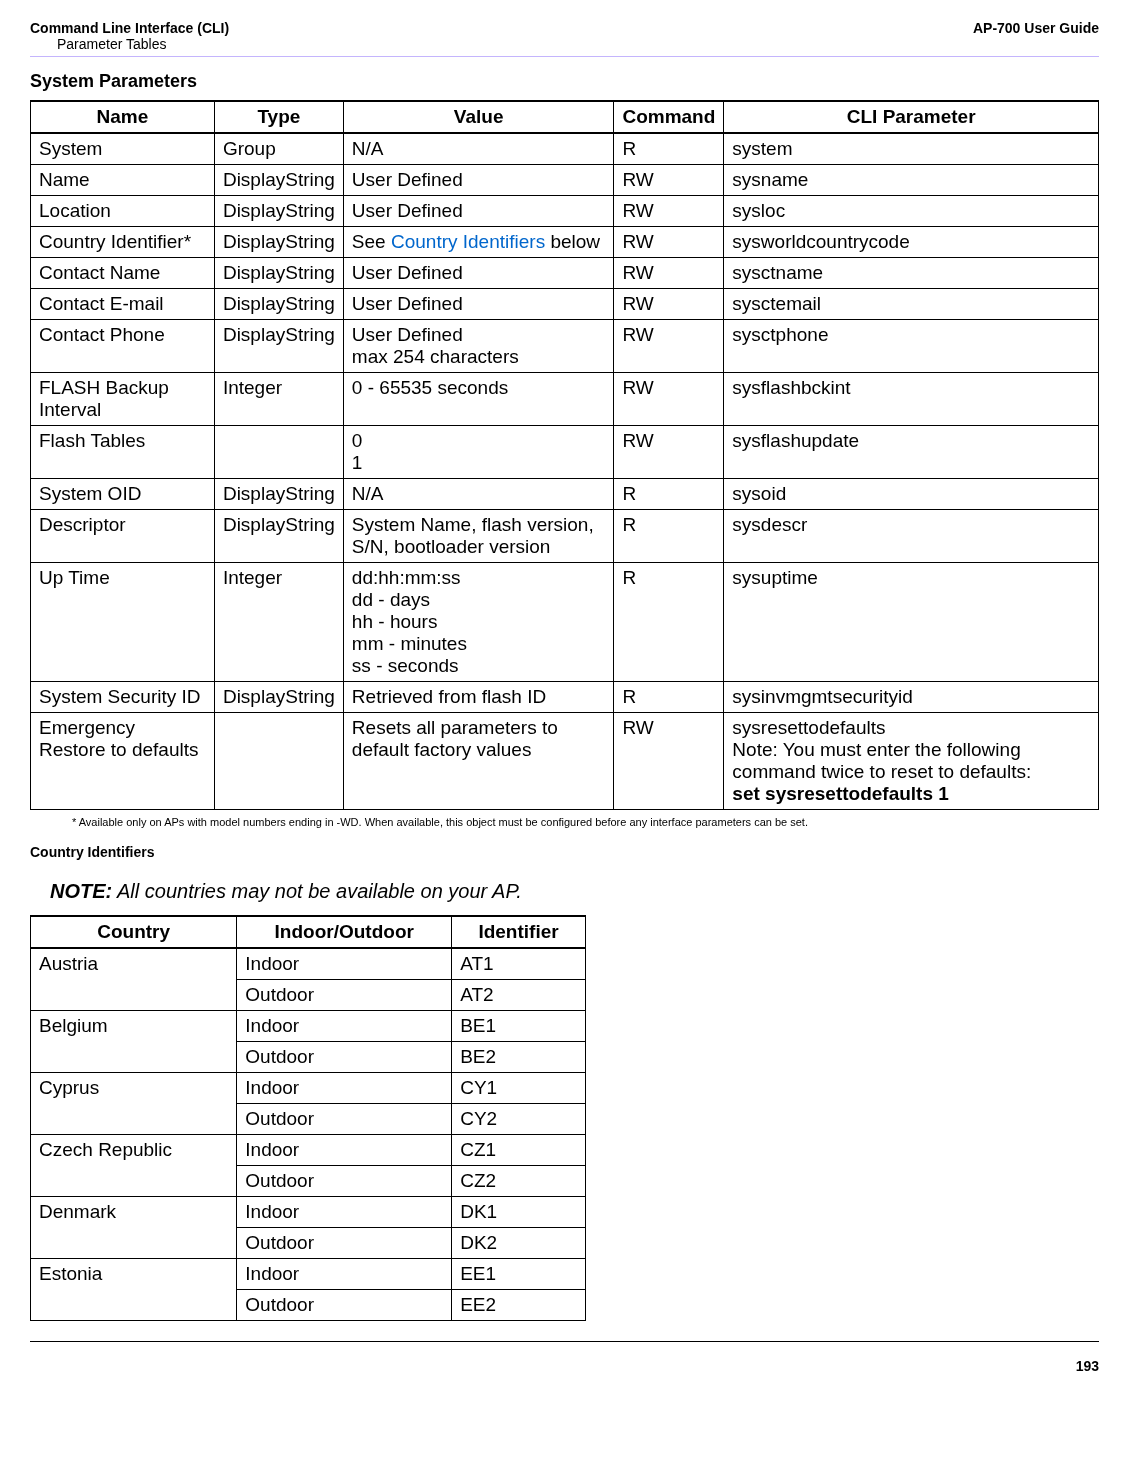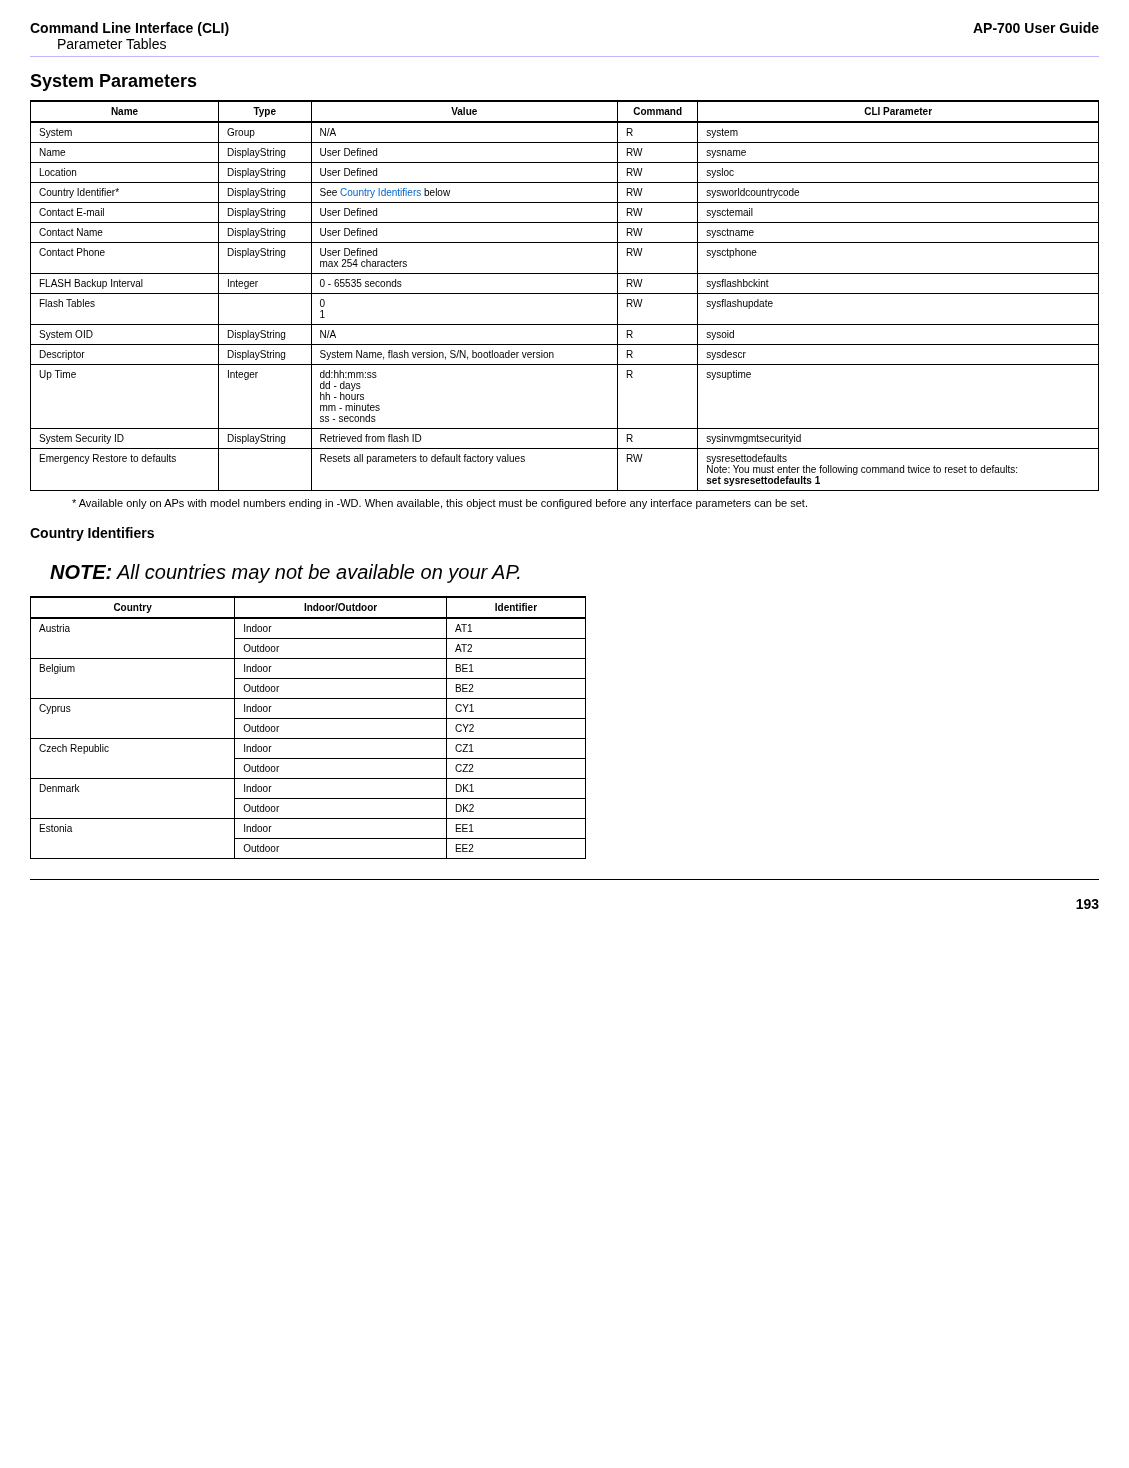--- a/index.html
+++ b/index.html
@@ -32,21 +32,21 @@
       font-weight: bold;
     }
     .section-title {
       font-size: 18px;
       font-weight: bold;
       margin: 14px 0 8px 0;
     }
     table {
       border-collapse: collapse;
       width: 100%;
-      font-size: 10px;
+      font-size: 19px;
       margin-bottom: 6px;
     }
     table.country-table {
       width: 52%;
       border-radius: 32px;
     }
     th {
       border: 1px solid #000;
       border-top: 2px solid #000;
       border-bottom: 2px solid #000;
@@ -144,32 +144,32 @@
         <td>sysloc</td>
       </tr>
     <tr>
         <td>Country Identifier*</td>
         <td>DisplayString</td>
         <td><span>See </span><span class="link">Country Identifiers</span><span> below</span></td>
         <td>RW</td>
         <td>sysworldcountrycode</td>
       </tr>
     <tr>
+        <td>Contact Name</td>
+        <td>DisplayString</td>
+        <td>User Defined</td>
+        <td>RW</td>
+        <td>sysctname</td>
+      </tr>
+    <tr>
         <td>Contact E-mail</td>
         <td>DisplayString</td>
         <td>User Defined</td>
         <td>RW</td>
         <td>sysctemail</td>
-      </tr>
-    <tr>
-        <td>Contact Name</td>
-        <td>DisplayString</td>
-        <td>User Defined</td>
-        <td>RW</td>
-        <td>sysctname</td>
       </tr>
     <tr>
         <td>Contact Phone</td>
         <td>DisplayString</td>
         <td style="white-space:pre-line">User Defined
 max 254 characters</td>
         <td>RW</td>
         <td>sysctphone</td>
       </tr>
     <tr>

